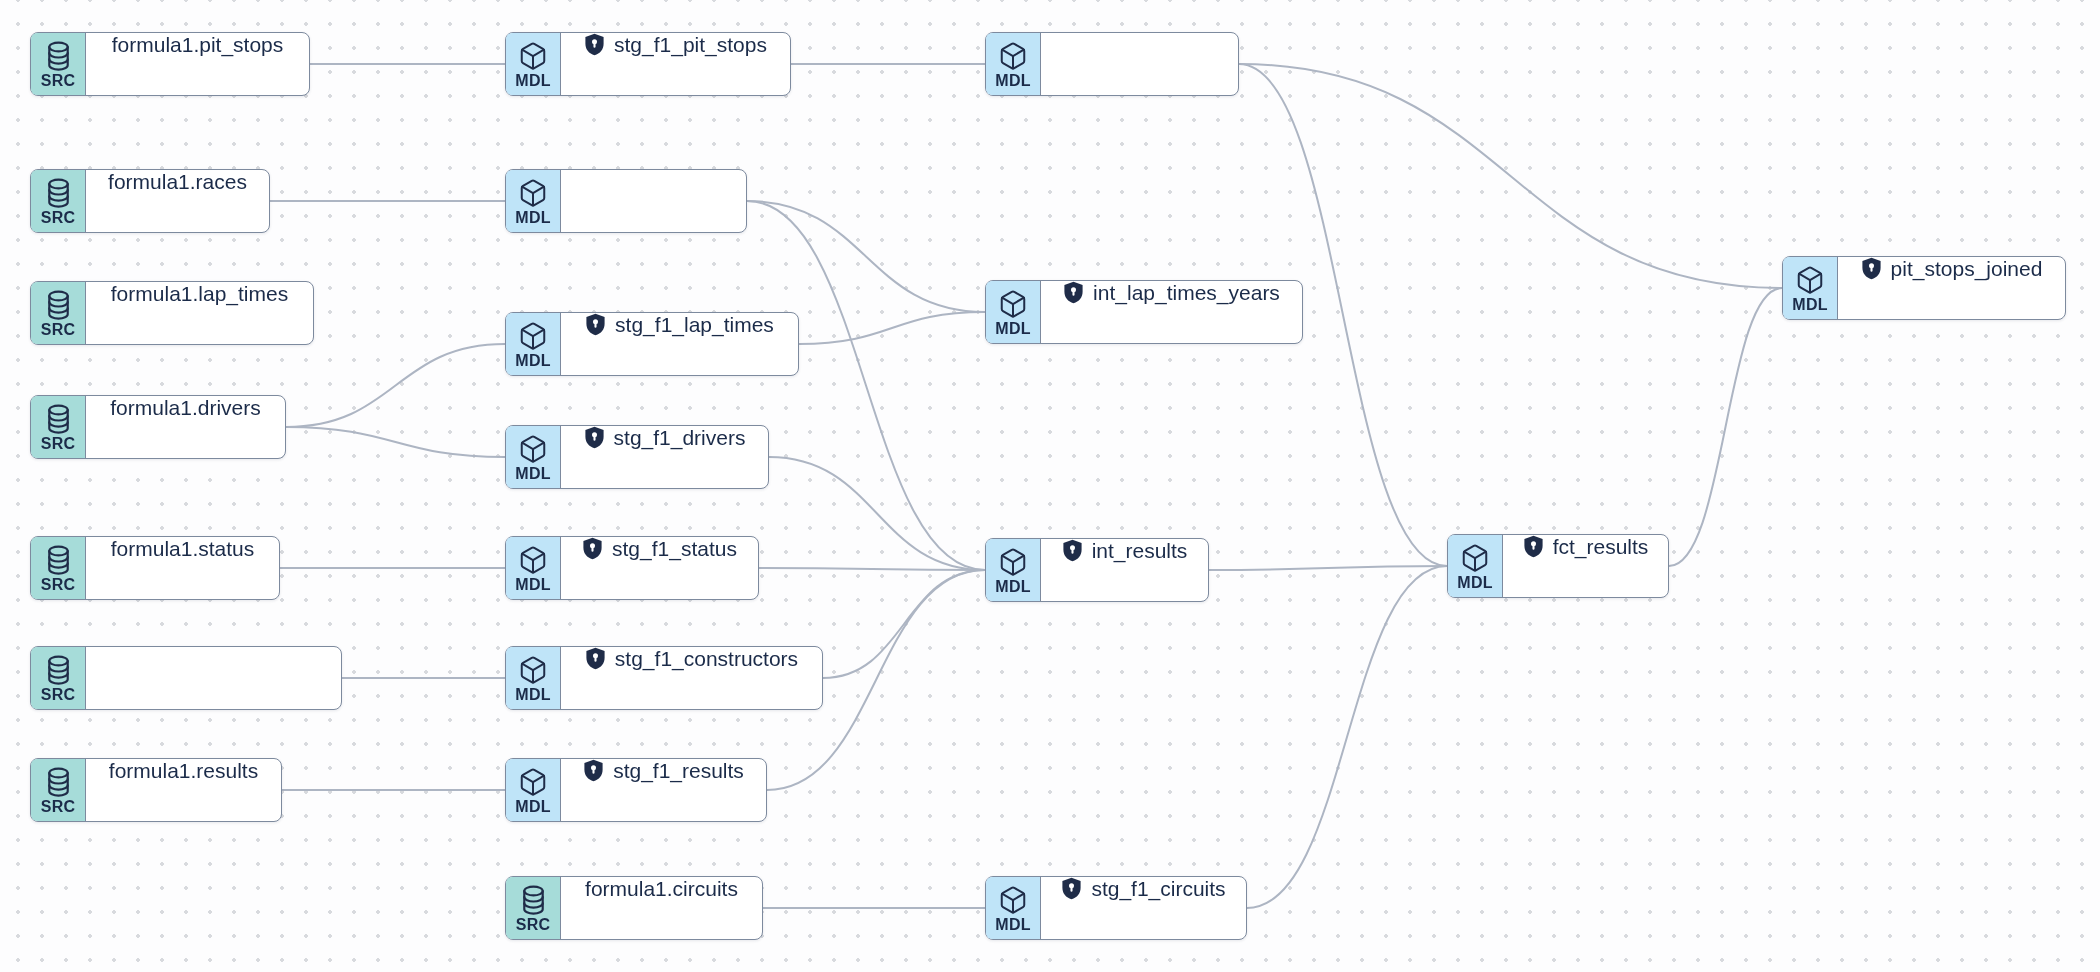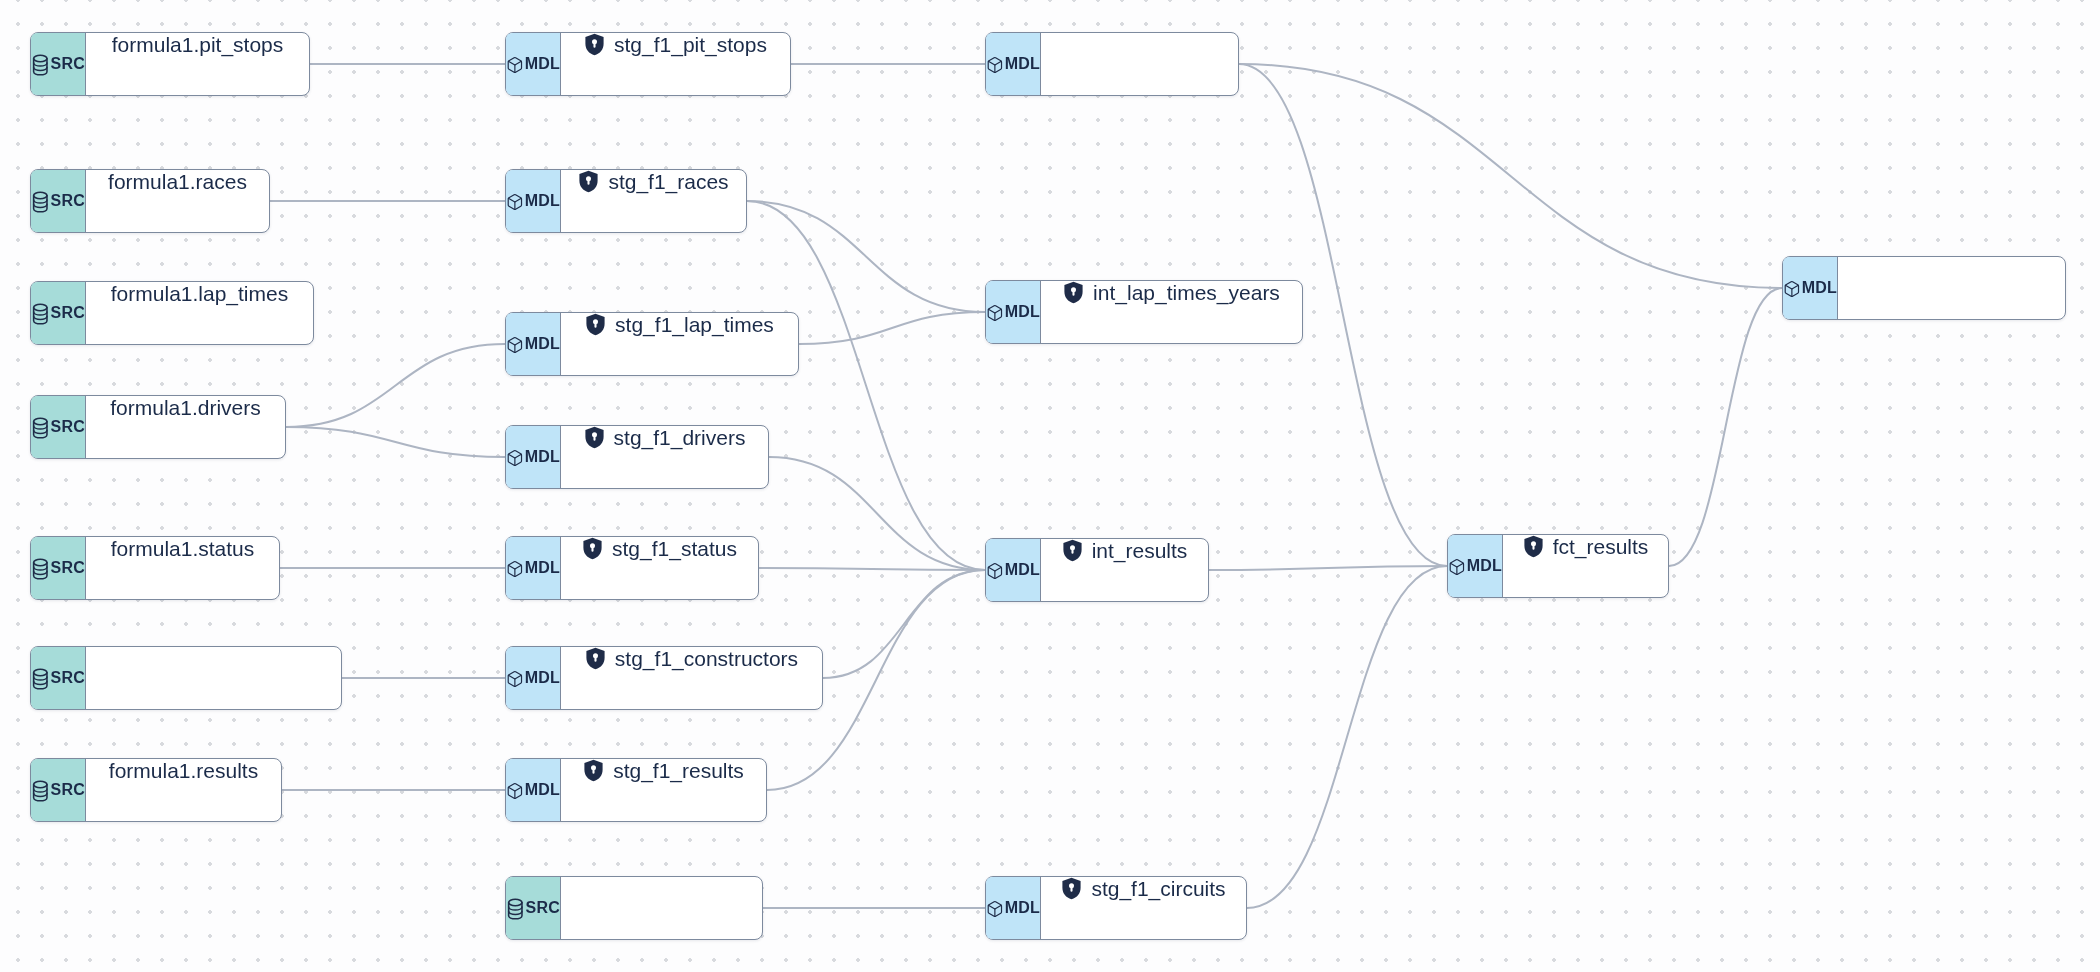--- a/index.html
+++ b/index.html
@@ -17,21 +17,21 @@
   #edges path{fill:none;stroke:var(--edge,#adb5c3);stroke-width:2;}
   .node{
     position:absolute;display:flex;box-sizing:border-box;height:64px;
     background:var(--nodebg,#ffffff);
     border:1.5px solid var(--border,#7d8a9e);
     border-radius:8px;
     box-shadow:0 1px 3px rgba(25,39,64,.10);
     color:var(--text,#1b2b49);
   }
   .badge{
-    flex:0 0 54px;width:54px;display:flex;flex-direction:row;
+    flex:0 0 54px;width:54px;display:flex;flex-direction:column;
     align-items:center;justify-content:center;gap:1px;
     border-right:1.5px solid var(--border,#7d8a9e);
     border-radius:6px 0 0 6px;
   }
   .node.source .badge{background:var(--srcbg,#a6dcd9);}
   .node.model  .badge{background:var(--mdlbg,#bfe4f8);justify-content:center;}
   .badge .icon{margin-top:2px;}
   .badge-label{font-size:16px;font-weight:700;line-height:1.1;letter-spacing:.2px;}
   .body{flex:1;display:flex;align-items:flex-start;justify-content:center;gap:9px;padding:0 10px;min-width:0;}
   .label{font-size:21px;white-space:nowrap;}
@@ -162,20 +162,23 @@
     <div class="node source" style="left: 505px; top: 876px; width: 258px;">
       <div class="badge">
         <svg class="icon" width="27" height="30" viewBox="0 0 24 28" fill="none" stroke="currentColor" stroke-width="2" stroke-linecap="round">
           <ellipse cx="12" cy="5.6" rx="8.6" ry="4.1"></ellipse>
           <path d="M3.4 5.6v17c0 2.3 3.85 4.1 8.6 4.1s8.6-1.8 8.6-4.1v-17"></path>
           <path d="M3.4 11.3c0 2.3 3.85 4.1 8.6 4.1s8.6-1.8 8.6-4.1"></path>
           <path d="M3.4 17c0 2.3 3.85 4.1 8.6 4.1s8.6-1.8 8.6-4.1"></path>
         </svg>
         <span class="badge-label">SRC</span>
       </div>
+      <div class="body">
+        <span class="label">formula1.circuits</span>
+      </div>
     </div>
     <div class="node model" style="left: 505px; top: 32px; width: 286px;">
       <div class="badge">
         <svg class="icon" width="30" height="30" viewBox="0 0 24 24" fill="none" stroke="currentColor" stroke-width="1.6" stroke-linejoin="round" stroke-linecap="round">
           <path d="M21 16V8a2 2 0 0 0-1-1.73l-7-4a2 2 0 0 0-2 0l-7 4A2 2 0 0 0 3 8v8a2 2 0 0 0 1 1.73l7 4a2 2 0 0 0 2 0l7-4A2 2 0 0 0 21 16z"></path>
           <polyline points="3.27 6.96 12 12.01 20.73 6.96"></polyline>
           <line x1="12" y1="22.08" x2="12" y2="12"></line>
         </svg>
         <span class="badge-label">MDL</span>
       </div>
@@ -190,28 +193,20 @@
     </div>
     <div class="node model" style="left: 505px; top: 169px; width: 242px;">
       <div class="badge">
         <svg class="icon" width="30" height="30" viewBox="0 0 24 24" fill="none" stroke="currentColor" stroke-width="1.6" stroke-linejoin="round" stroke-linecap="round">
           <path d="M21 16V8a2 2 0 0 0-1-1.73l-7-4a2 2 0 0 0-2 0l-7 4A2 2 0 0 0 3 8v8a2 2 0 0 0 1 1.73l7 4a2 2 0 0 0 2 0l7-4A2 2 0 0 0 21 16z"></path>
           <polyline points="3.27 6.96 12 12.01 20.73 6.96"></polyline>
           <line x1="12" y1="22.08" x2="12" y2="12"></line>
         </svg>
         <span class="badge-label">MDL</span>
       </div>
-      <div class="body">
-        <svg class="icon" width="21" height="23" viewBox="0 0 20 22">
-          <path fill="currentColor" d="M10 .7 18.7 3.8 V10.1 C18.7 15.9 15.3 19.8 10 21.4 C4.7 19.8 1.3 15.9 1.3 10.1 V3.8 Z"></path>
-          <circle cx="10" cy="8.4" r="2.4" fill="#fff"></circle>
-          <rect x="9" y="9.6" width="2" height="4.6" rx="1" fill="#fff"></rect>
-        </svg>
-        <span class="label">stg_f1_races</span>
-      </div>
     </div>
     <div class="node model" style="left: 505px; top: 312px; width: 294px;">
       <div class="badge">
         <svg class="icon" width="30" height="30" viewBox="0 0 24 24" fill="none" stroke="currentColor" stroke-width="1.6" stroke-linejoin="round" stroke-linecap="round">
           <path d="M21 16V8a2 2 0 0 0-1-1.73l-7-4a2 2 0 0 0-2 0l-7 4A2 2 0 0 0 3 8v8a2 2 0 0 0 1 1.73l7 4a2 2 0 0 0 2 0l7-4A2 2 0 0 0 21 16z"></path>
           <polyline points="3.27 6.96 12 12.01 20.73 6.96"></polyline>
           <line x1="12" y1="22.08" x2="12" y2="12"></line>
         </svg>
         <span class="badge-label">MDL</span>
       </div>
@@ -379,15 +374,23 @@
       </div>
     </div>
     <div class="node model" style="left: 1782px; top: 256px; width: 284px;">
       <div class="badge">
         <svg class="icon" width="30" height="30" viewBox="0 0 24 24" fill="none" stroke="currentColor" stroke-width="1.6" stroke-linejoin="round" stroke-linecap="round">
           <path d="M21 16V8a2 2 0 0 0-1-1.73l-7-4a2 2 0 0 0-2 0l-7 4A2 2 0 0 0 3 8v8a2 2 0 0 0 1 1.73l7 4a2 2 0 0 0 2 0l7-4A2 2 0 0 0 21 16z"></path>
           <polyline points="3.27 6.96 12 12.01 20.73 6.96"></polyline>
           <line x1="12" y1="22.08" x2="12" y2="12"></line>
         </svg>
         <span class="badge-label">MDL</span>
+      </div>
+      <div class="body">
+        <svg class="icon" width="21" height="23" viewBox="0 0 20 22">
+          <path fill="currentColor" d="M10 .7 18.7 3.8 V10.1 C18.7 15.9 15.3 19.8 10 21.4 C4.7 19.8 1.3 15.9 1.3 10.1 V3.8 Z"></path>
+          <circle cx="10" cy="8.4" r="2.4" fill="#fff"></circle>
+          <rect x="9" y="9.6" width="2" height="4.6" rx="1" fill="#fff"></rect>
+        </svg>
+        <span class="label">pit_stops_joined</span>
       </div>
     </div>
   </div>
 
 </body></html>

